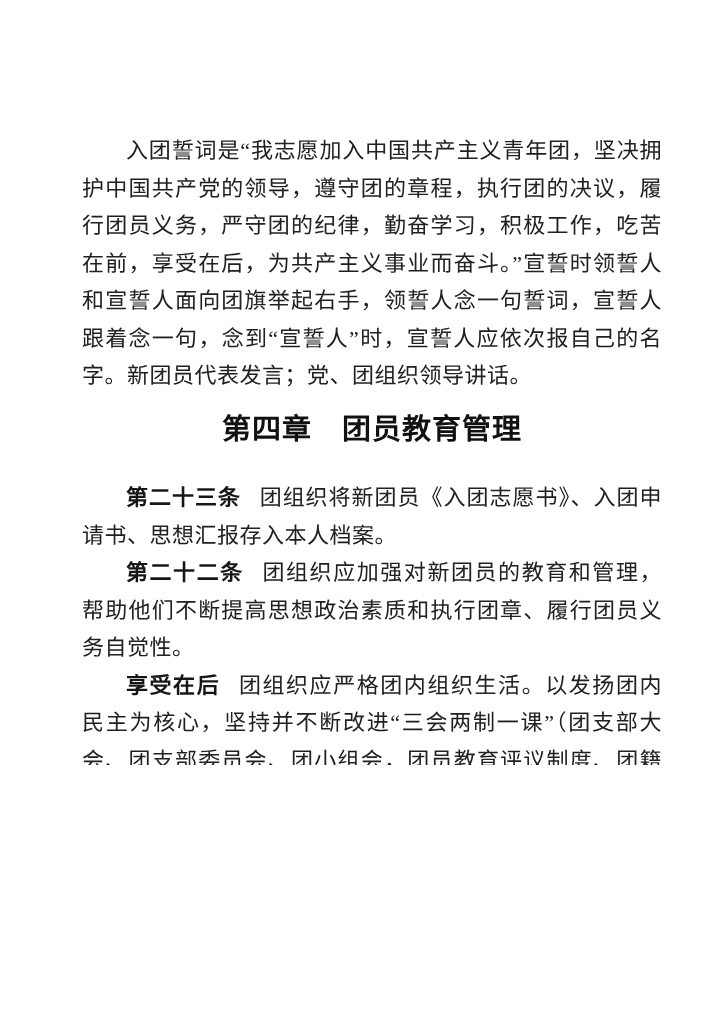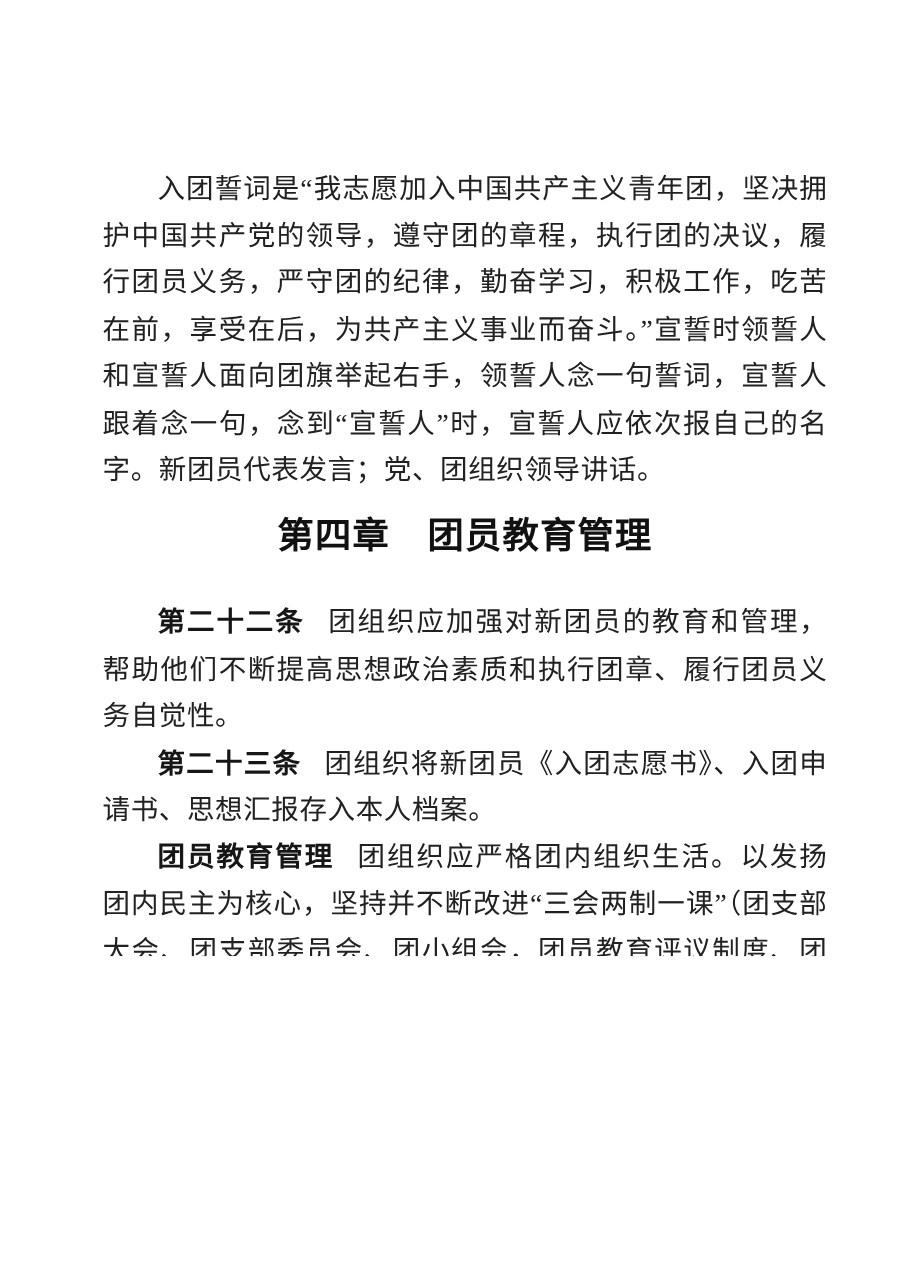--- a/index.html
+++ b/index.html
@@ -63,27 +63,27 @@
 <body>
 
 <div class="page">
   <div class="content">
 
     <p class="body-para">入团誓词是“我志愿加入中国共产主义青年团，坚决拥护中国共产党的领导，遵守团的章程，执行团的决议，履行团员义务，严守团的纪律，勤奋学习，积极工作，吃苦在前，享受在后，为共产主义事业而奋斗。”宣誓时领誓人和宣誓人面向团旗举起右手，领誓人念一句誓词，宣誓人跟着念一句，念到“宣誓人”时，宣誓人应依次报自己的名字。新团员代表发言；党、团组织领导讲话。</p>
 
     <h2 class="chapter-heading">第四章　团员教育管理</h2>
 
     <p class="body-para">
+      <span class="article-label">第二十三条</span><span>团组织将新团员《入团志愿书》、入团申请书、思想汇报存入本人档案。</span>
+    </p>
+
+    <p class="body-para">
       <span class="article-label">第二十二条</span><span>团组织应加强对新团员的教育和管理，帮助他们不断提高思想政治素质和执行团章、履行团员义务自觉性。</span>
     </p>
 
     <p class="body-para">
-      <span class="article-label">第二十三条</span><span>团组织将新团员《入团志愿书》、入团申请书、思想汇报存入本人档案。</span>
-    </p>
-
-    <p class="body-para">
-      <span class="article-label">团员教育管理</span><span>团组织应严格团内组织生活。以发扬团内民主为核心，坚持并不断改进“三会两制一课”（团支部大会、团支部委员会、团小组会，团员教育评议制度、团籍注册制度，团课）和团日活动制度，因地制宜，严保团的组织生活时间，规范团的活动仪式，教育引导团员增强对团组织的认同感和归属感，激发团员荣誉感和责任感。支部团员大会至少一个季度一次，支部委员会会议一般一月一次，团小组会议一般一月一次，团课一般一季度一次。突出发挥团员教育评议活动在团员</span>
+      <span class="article-label">享受在后</span><span>团组织应严格团内组织生活。以发扬团内民主为核心，坚持并不断改进“三会两制一课”（团支部大会、团支部委员会、团小组会，团员教育评议制度、团籍注册制度，团课）和团日活动制度，因地制宜，严保团的组织生活时间，规范团的活动仪式，教育引导团员增强对团组织的认同感和归属感，激发团员荣誉感和责任感。支部团员大会至少一个季度一次，支部委员会会议一般一月一次，团小组会议一般一月一次，团课一般一季度一次。突出发挥团员教育评议活动在团员</span>
     </p>
 
   </div>
 
   <div class="page-number">11</div>
 </div>
 
 </body></html>

